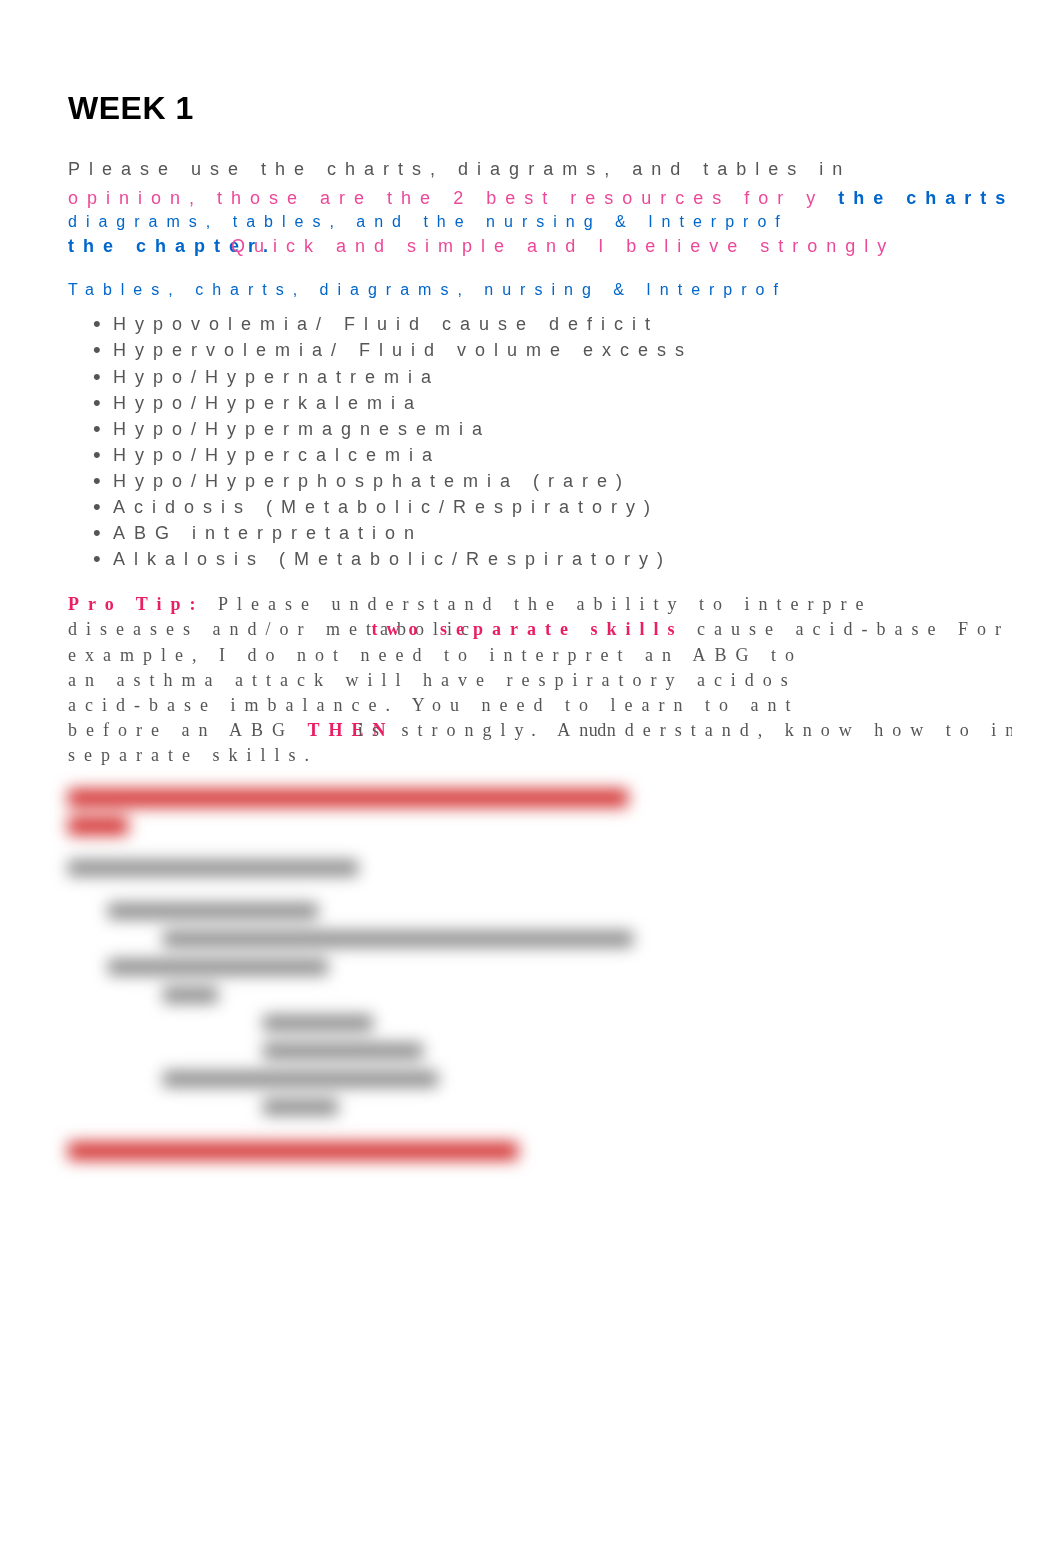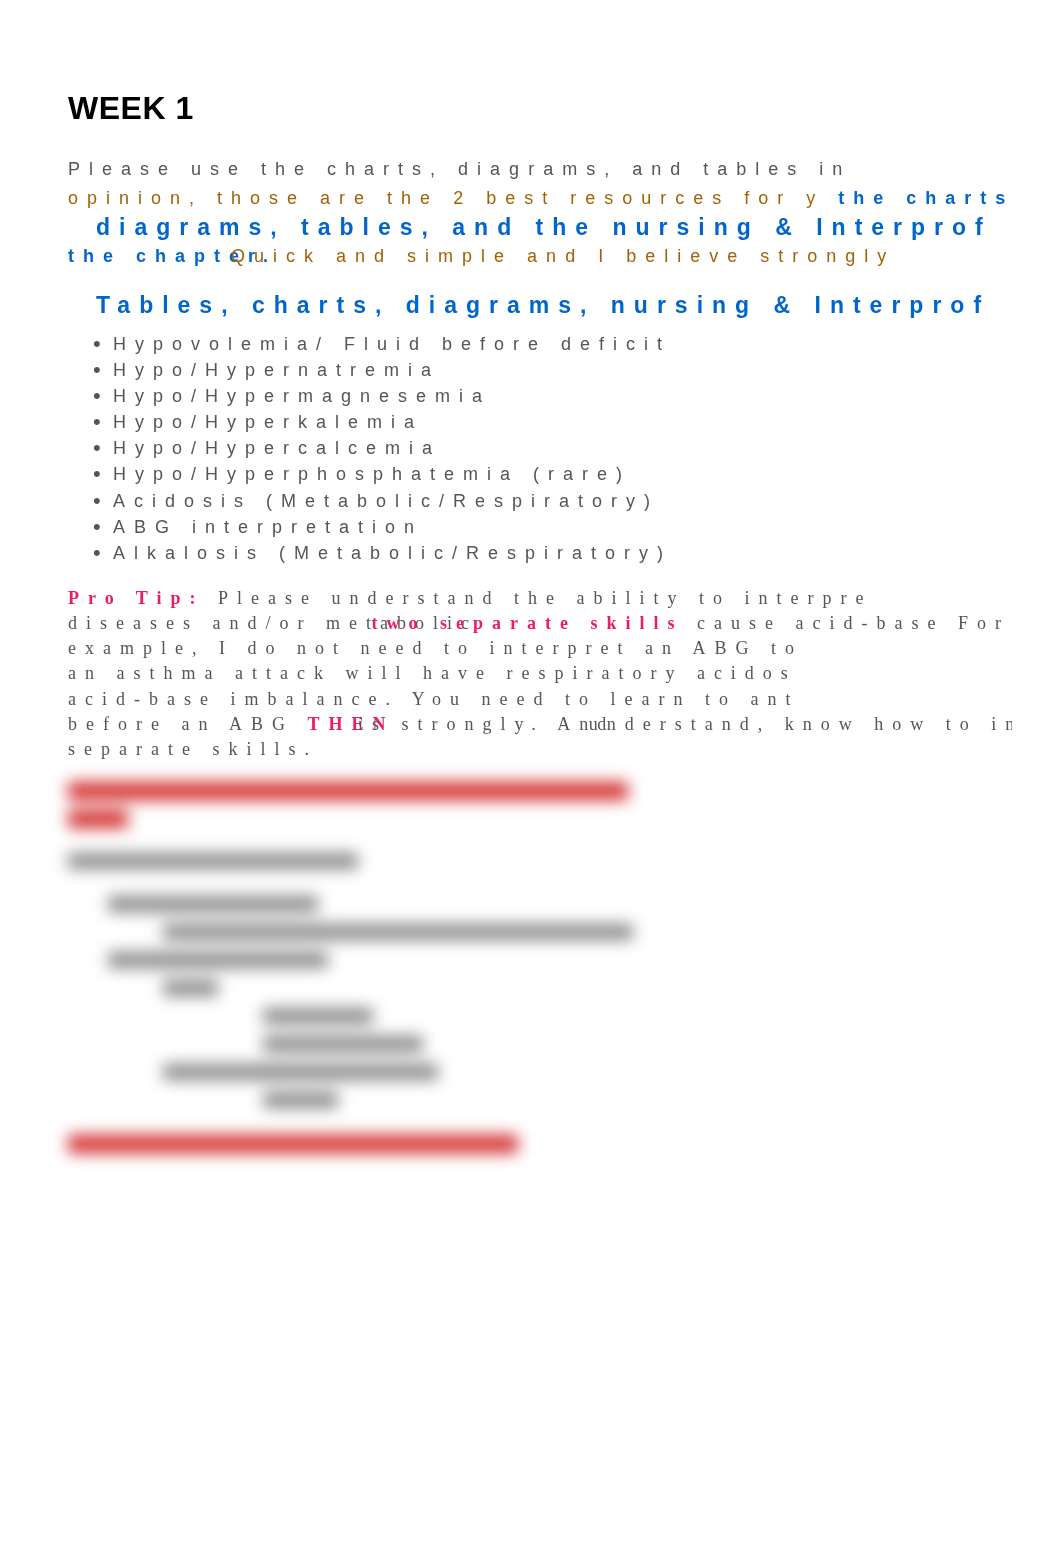--- a/index.html
+++ b/index.html
@@ -35,44 +35,43 @@
       color: #555;
       letter-spacing: 9px;
       line-height: 1.4;
       margin-bottom: 4px;
       white-space: nowrap;
       overflow: hidden;
     }
     
     .blue-text {
       color: #0066cc;
-      font-size: 23px;
-      letter-spacing: 9px;
-      line-height: 1.4;
-      white-space: nowrap;
-      overflow: hidden;
-      font-weight: bold;
-      margin-left: 28px;
+      font-size: 16px;
+      letter-spacing: 9px;
+      line-height: 1.4;
+      white-space: nowrap;
+      overflow: hidden;
+      font-weight: normal;
     }
     
     .mixed-line {
       font-size: 18px;
       letter-spacing: 9px;
       line-height: 1.4;
       white-space: nowrap;
       overflow: hidden;
     }
     
     .mixed-line .blue-part {
       color: #0066cc;
       font-weight: bold;
     }
     
     .mixed-line .gray-part {
-      color: #a16207;
+      color: #ec4899;
     }
     
     .section-gap {
       height: 20px;
     }
     
     .bullet-list {
       list-style: none;
       padding-left: 45px;
       margin-top: 10px;
@@ -169,24 +168,25 @@
   <div class="mixed-line">
     <span class="blue-part">the chapter.</span>
     <span class="gray-part" style="margin-left:-60px;">Quick and simple and I believe strongly</span>
   </div>
 
   <div class="section-gap"></div>
 
   <div class="blue-text">Tables, charts, diagrams, nursing &amp; Interprof</div>
 
   <ul class="bullet-list">
-    <li>Hypovolemia/ Fluid before deficit</li>
+    <li>Hypovolemia/ Fluid cause deficit</li>
+    <li>Hypervolemia/ Fluid volume excess</li>
     <li>Hypo/Hypernatremia</li>
+    <li>Hypo/Hyperkalemia</li>
     <li>Hypo/Hypermagnesemia</li>
-    <li>Hypo/Hyperkalemia</li>
     <li>Hypo/Hypercalcemia</li>
     <li>Hypo/Hyperphosphatemia (rare)</li>
     <li>Acidosis (Metabolic/Respiratory)</li>
     <li>ABG interpretation</li>
     <li>Alkalosis (Metabolic/Respiratory)</li>
   </ul>
 
   <div class="pro-tip-para">
     <span class="pink-bold">Pro Tip:</span>
     <span>Please understand the ability to interpre</span>

